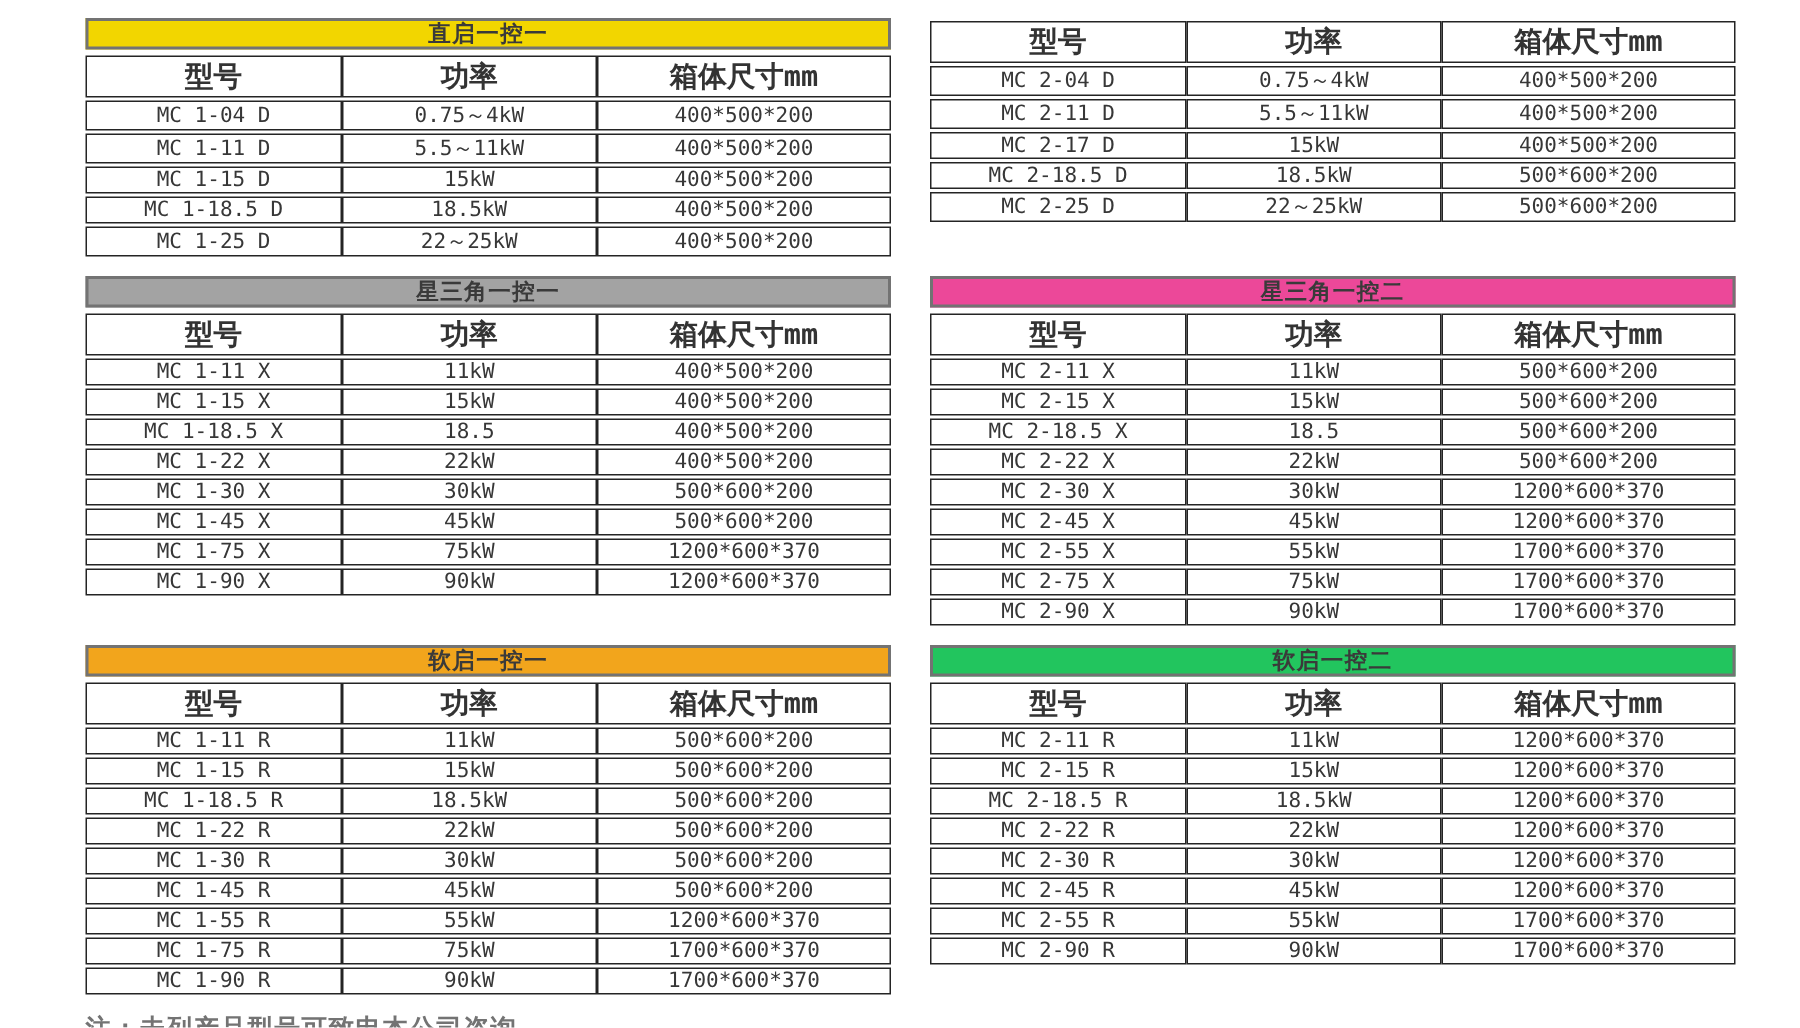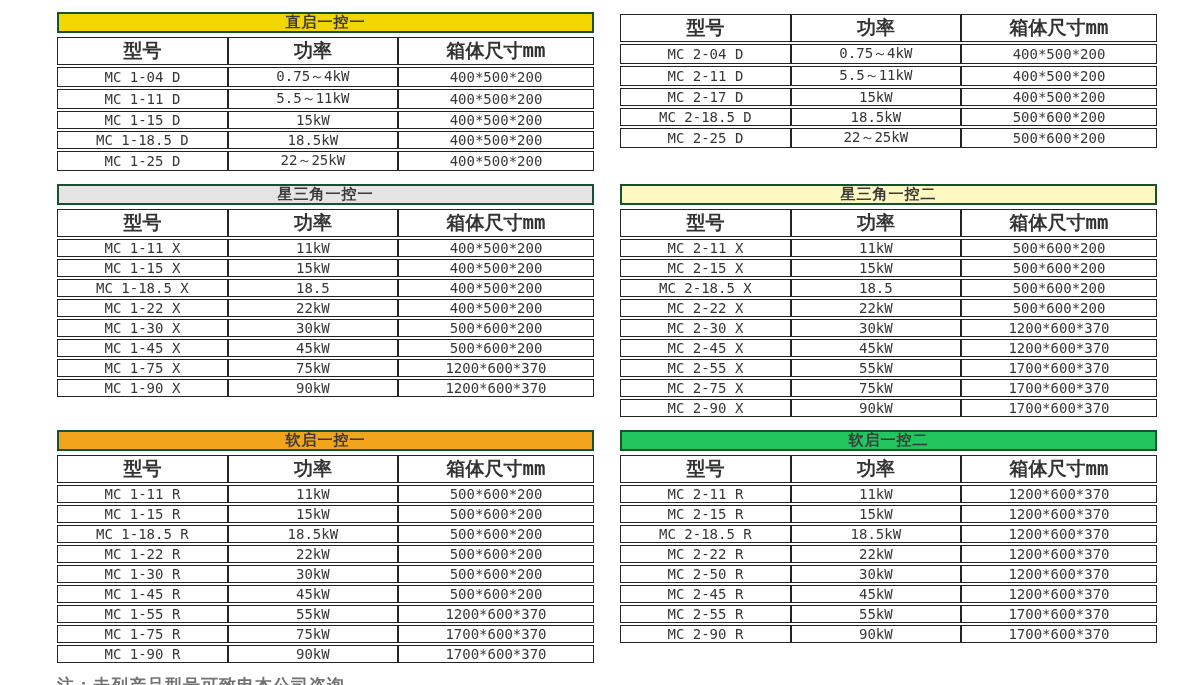--- a/index.html
+++ b/index.html
@@ -10,21 +10,21 @@
     color:#333333;
     position:relative;
     overflow:hidden;
   }
   .page { padding:12px 43px 0 57px; }
   .pair { display:flex; gap:26px; }
   .pair + .pair { margin-top:11px; }
   .group { width:537px; }
   .band {
     height:21px;
-    border:2px solid #14532d;
+    border:2px solid #737373;
     display:flex; align-items:center; justify-content:center;
     font-size:15px; font-weight:bold; color:#3a3a3a;
     margin-bottom:2px;
     letter-spacing:1px;
   }
   table { width:100%; border-collapse:separate; border-spacing:0 2px; table-layout:fixed; }
   col.c-model { width:31.8%; }
   col.c-power { width:31.7%; }
   col.c-size  { width:36.5%; }
   th, td {
@@ -135,21 +135,21 @@
               <td>22～25kW</td>
               <td>500*600*200</td>
             </tr>
           </tbody>
       </table>
     </div>
   </div>
 
   <div class="pair">
     <div class="group">
-      <div class="band" style="background: #e5e5e5;">星三角一控一</div>
+      <div class="band" style="background: #a3a3a3;">星三角一控一</div>
       <table>
         <colgroup>
             <col class="c-model">
             <col class="c-power">
             <col class="c-size">
           </colgroup>
         <thead>
           <tr>
             <th>型号</th>
             <th>功率</th>
@@ -194,21 +194,21 @@
             </tr>
             <tr>
               <td>MC 1-90 X</td>
               <td>90kW</td>
               <td>1200*600*370</td>
             </tr>
           </tbody>
       </table>
     </div>
     <div class="group">
-      <div class="band" style="background: #fef9c3;">星三角一控二</div>
+      <div class="band" style="background: #ec4899;">星三角一控二</div>
       <table>
         <colgroup>
             <col class="c-model">
             <col class="c-power">
             <col class="c-size">
           </colgroup>
         <thead>
           <tr>
             <th>型号</th>
             <th>功率</th>
@@ -361,21 +361,21 @@
               <td>MC 2-18.5 R</td>
               <td>18.5kW</td>
               <td>1200*600*370</td>
             </tr>
             <tr>
               <td>MC 2-22 R</td>
               <td>22kW</td>
               <td>1200*600*370</td>
             </tr>
             <tr>
-              <td>MC 2-50 R</td>
+              <td>MC 2-30 R</td>
               <td>30kW</td>
               <td>1200*600*370</td>
             </tr>
             <tr>
               <td>MC 2-45 R</td>
               <td>45kW</td>
               <td>1200*600*370</td>
             </tr>
             <tr>
               <td>MC 2-55 R</td>

